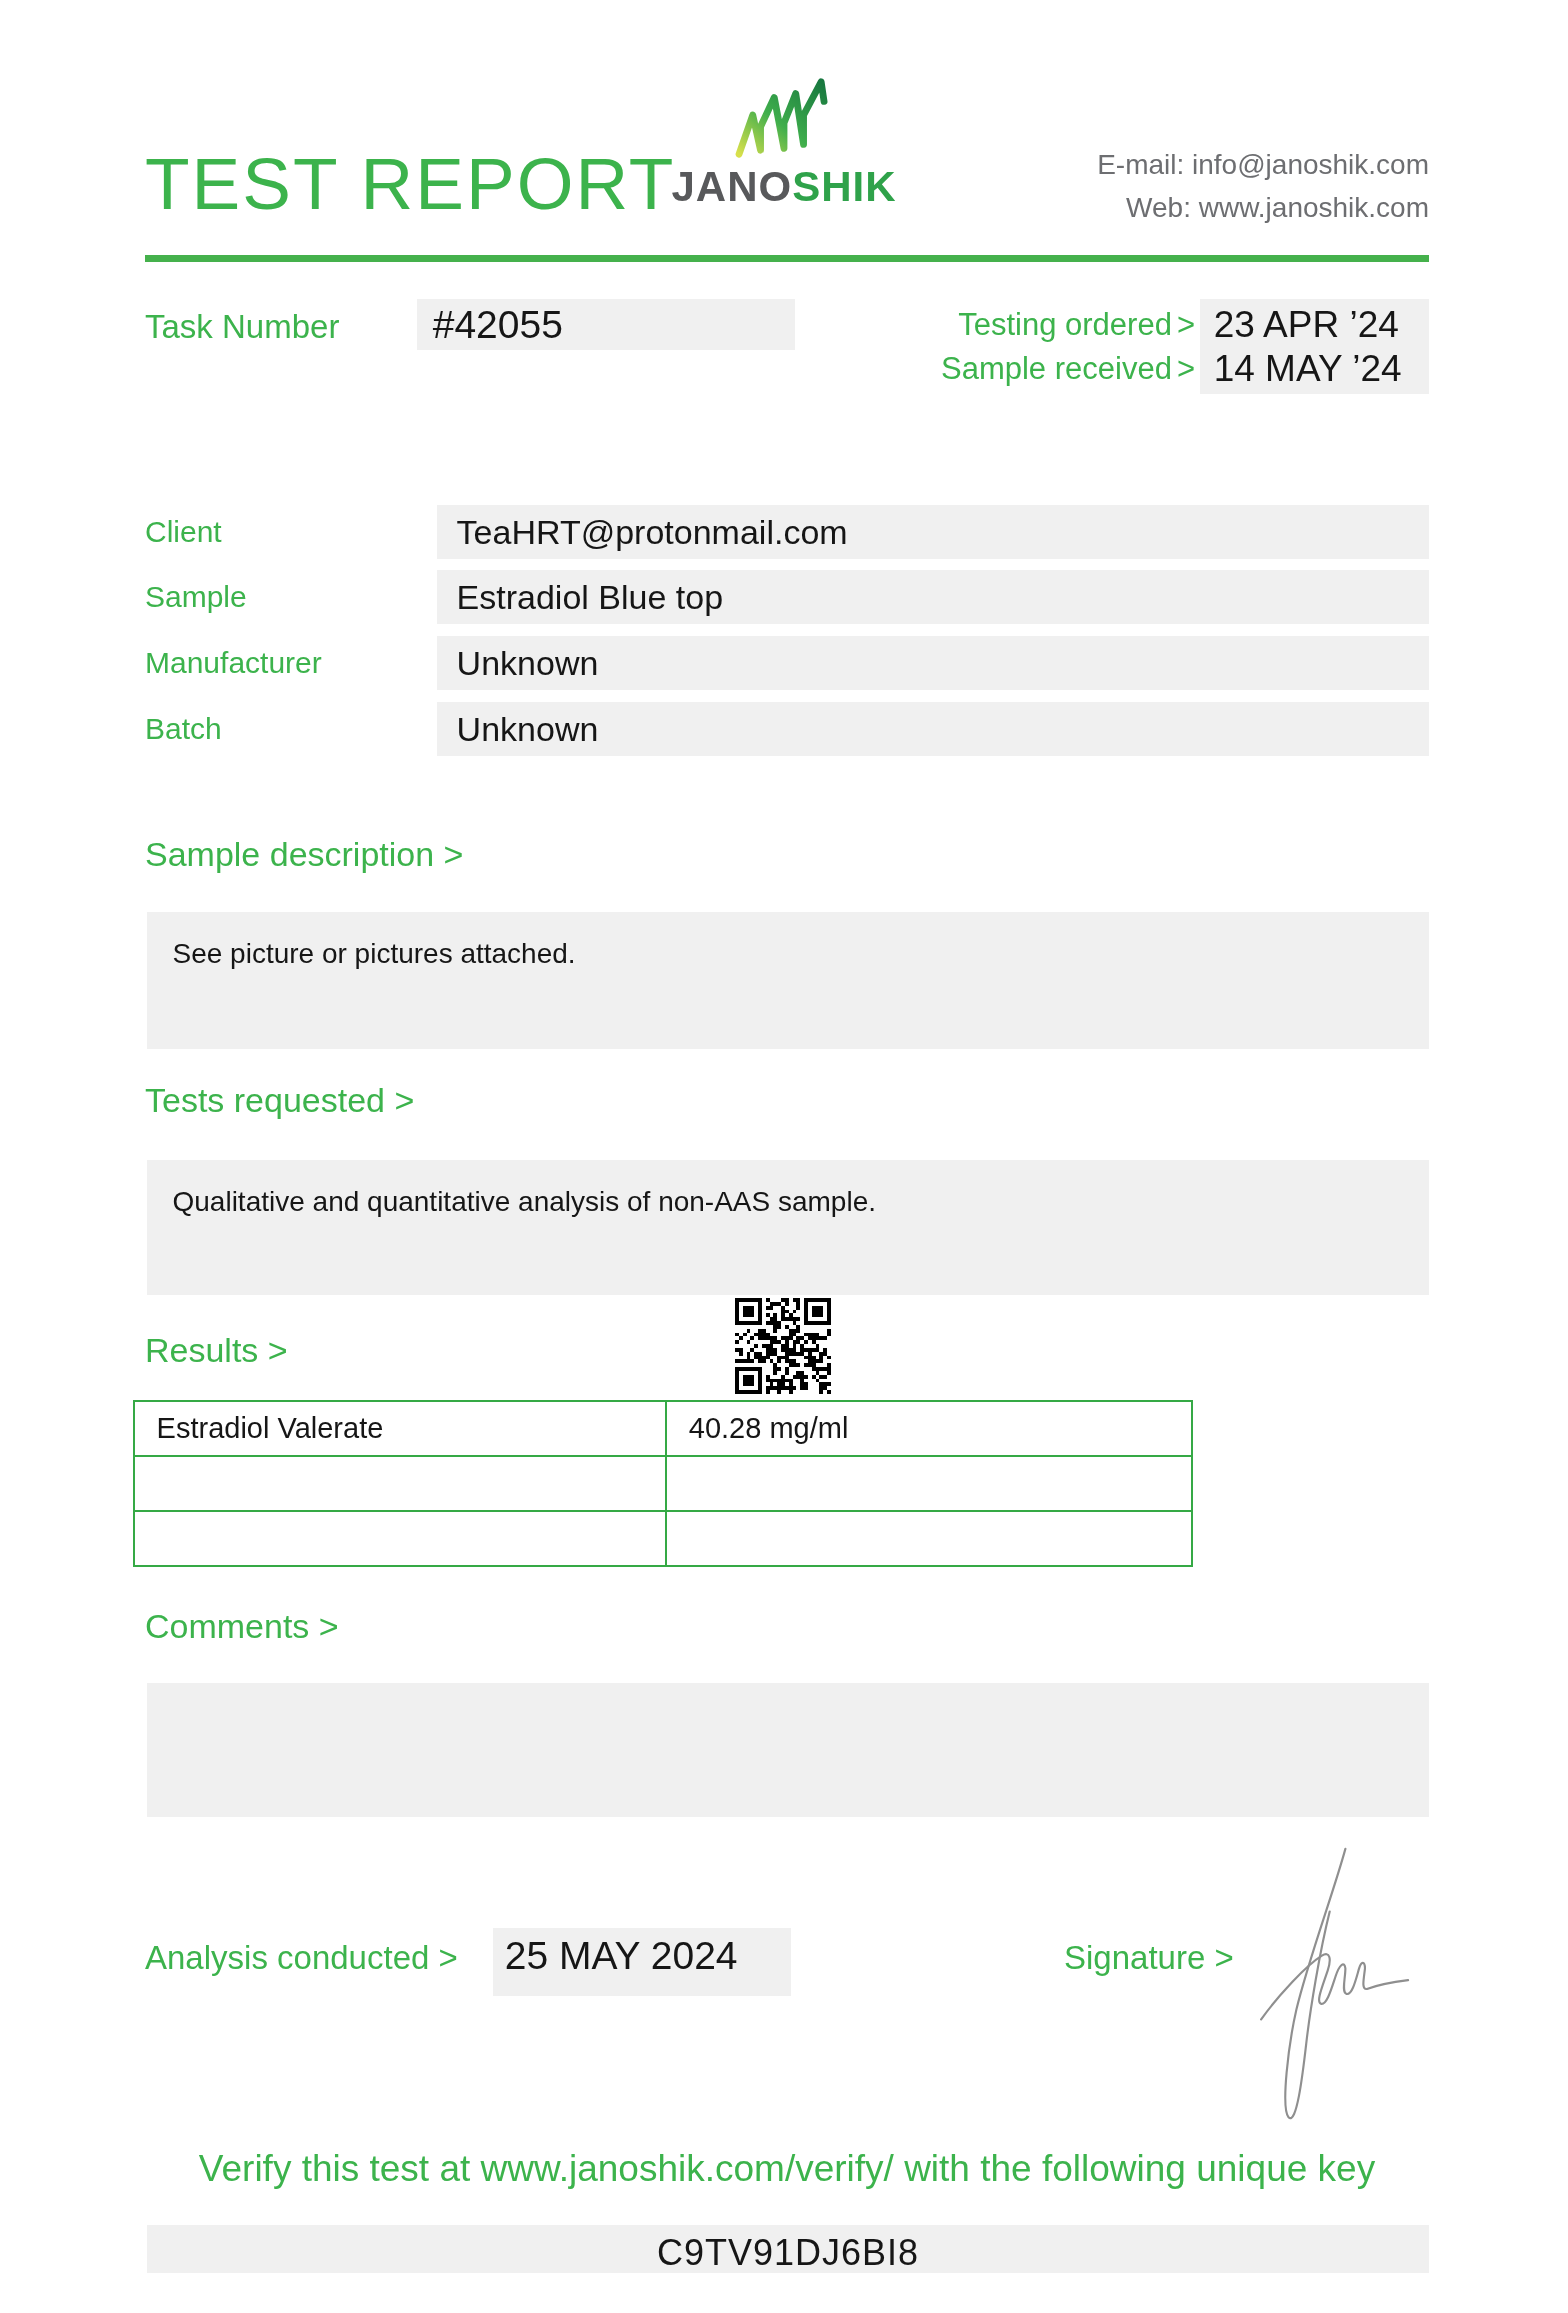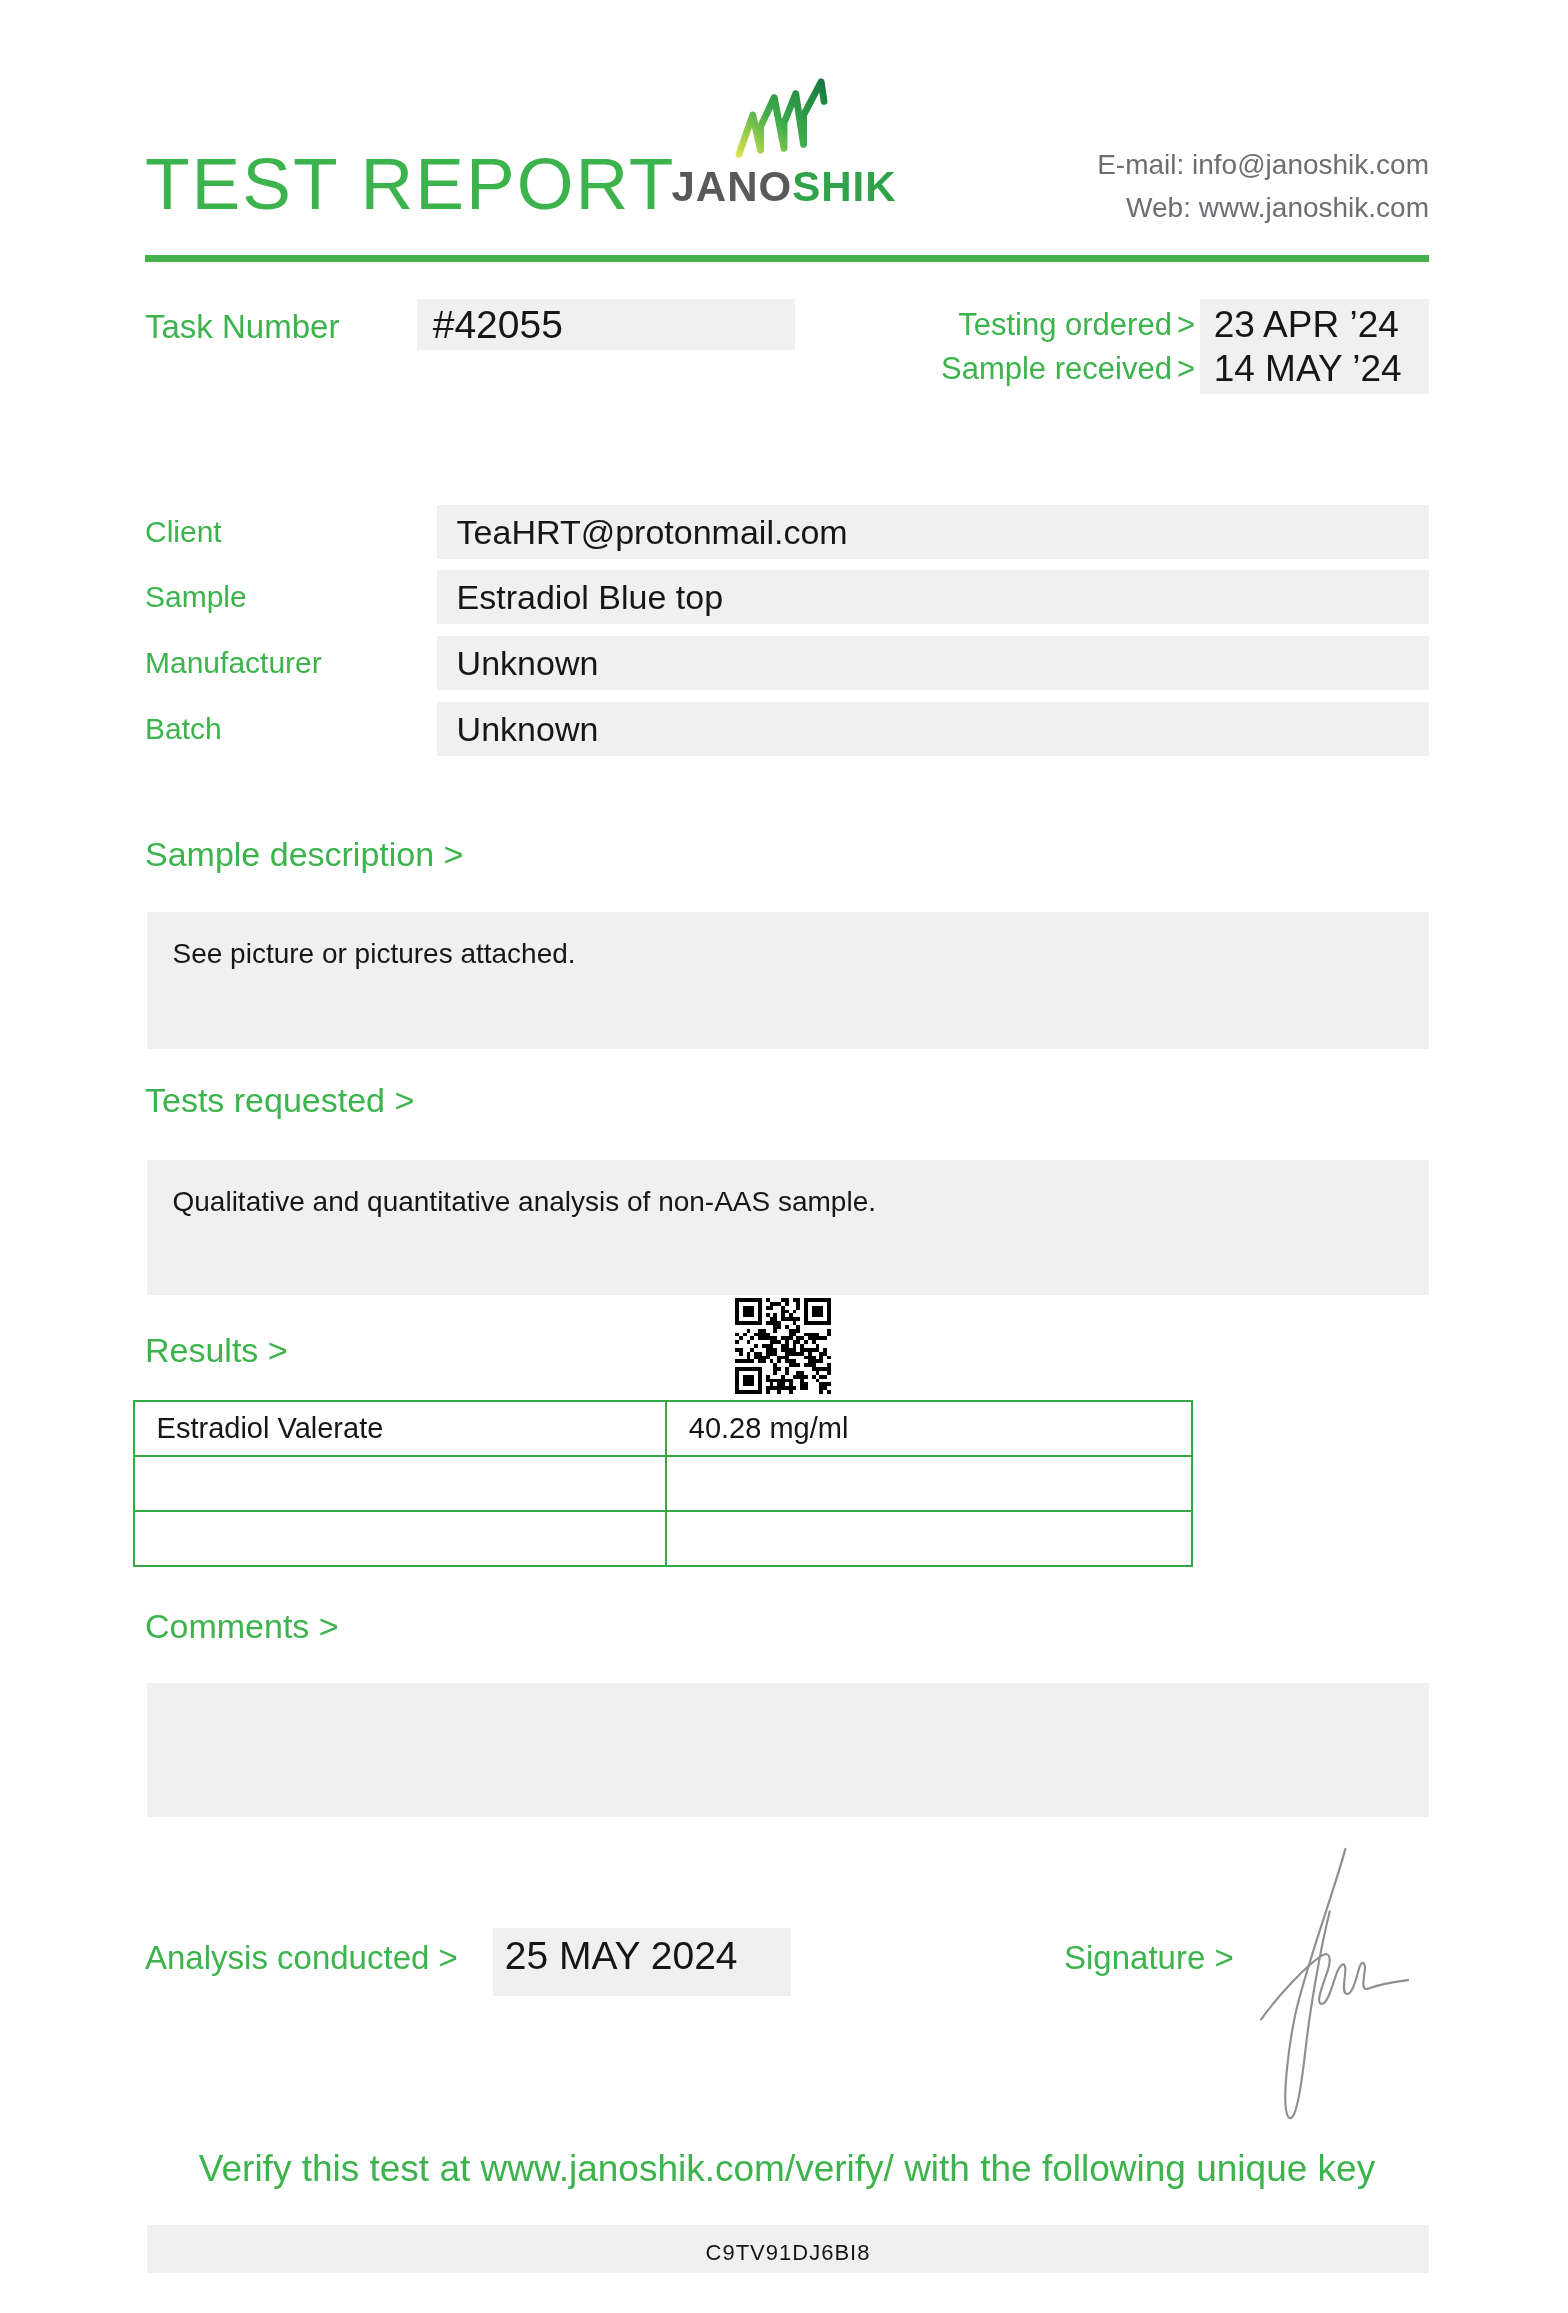--- a/index.html
+++ b/index.html
@@ -88,21 +88,21 @@
     background:var(--box-gray);font-size:39px;line-height:56px;padding-left:11.8px;color:var(--dark);white-space:nowrap;
   }
   .signature-label{position:absolute;left:1064px;top:1939px;font-size:33px;color:var(--green);white-space:nowrap;}
   .signature{position:absolute;left:1259px;top:1843px;}
   .verify{
     position:absolute;left:145px;right:139px;top:2148px;text-align:center;
     font-size:37px;color:var(--green);white-space:nowrap;
   }
   .key-box{
     position:absolute;left:147px;right:139px;top:2225px;height:48px;
-    background:var(--box-gray);text-align:center;font-size:22px;line-height:56px;color:var(--dark);letter-spacing:1px;
+    background:var(--box-gray);text-align:center;font-size:36px;line-height:56px;color:var(--dark);letter-spacing:1px;
   }
 </style>
 </head>
 <body>
 
 <div class="page">
 
   <div class="title">TEST REPORT</div>
 
   <div class="logo">

